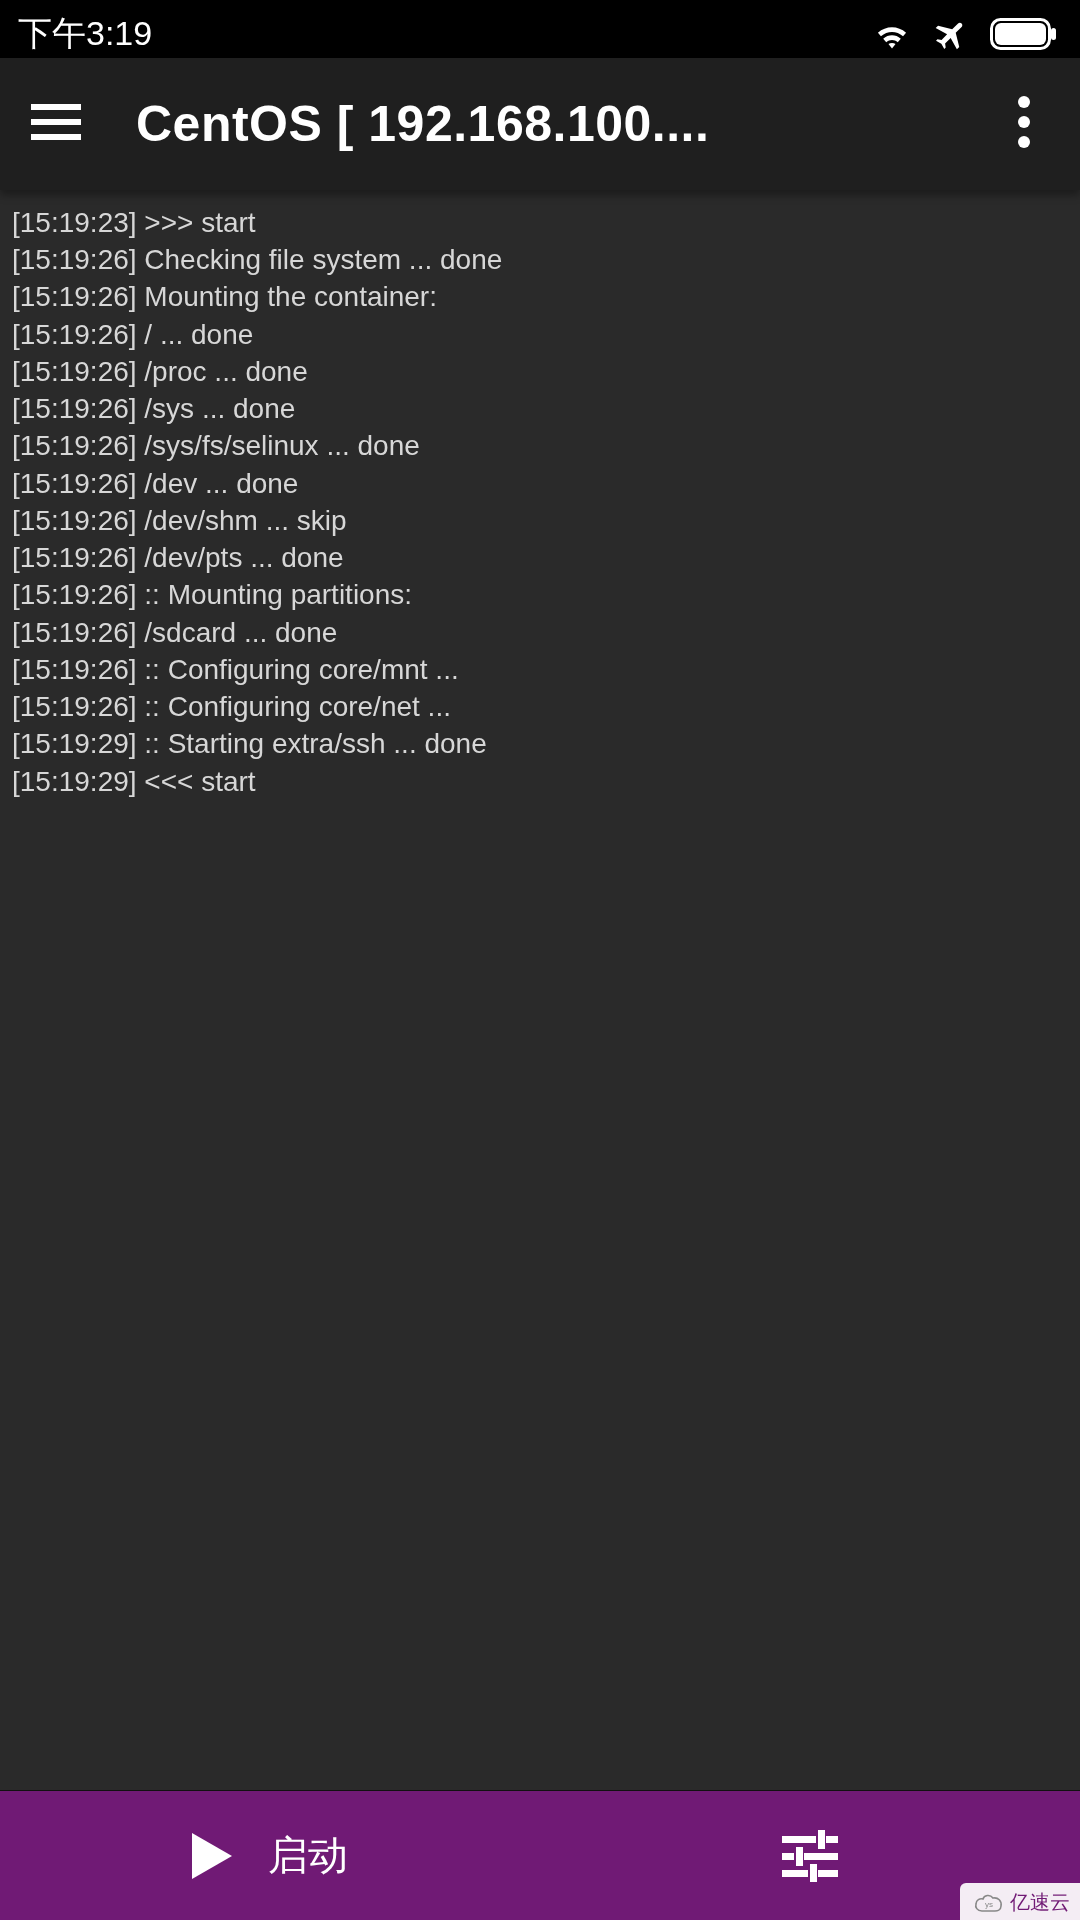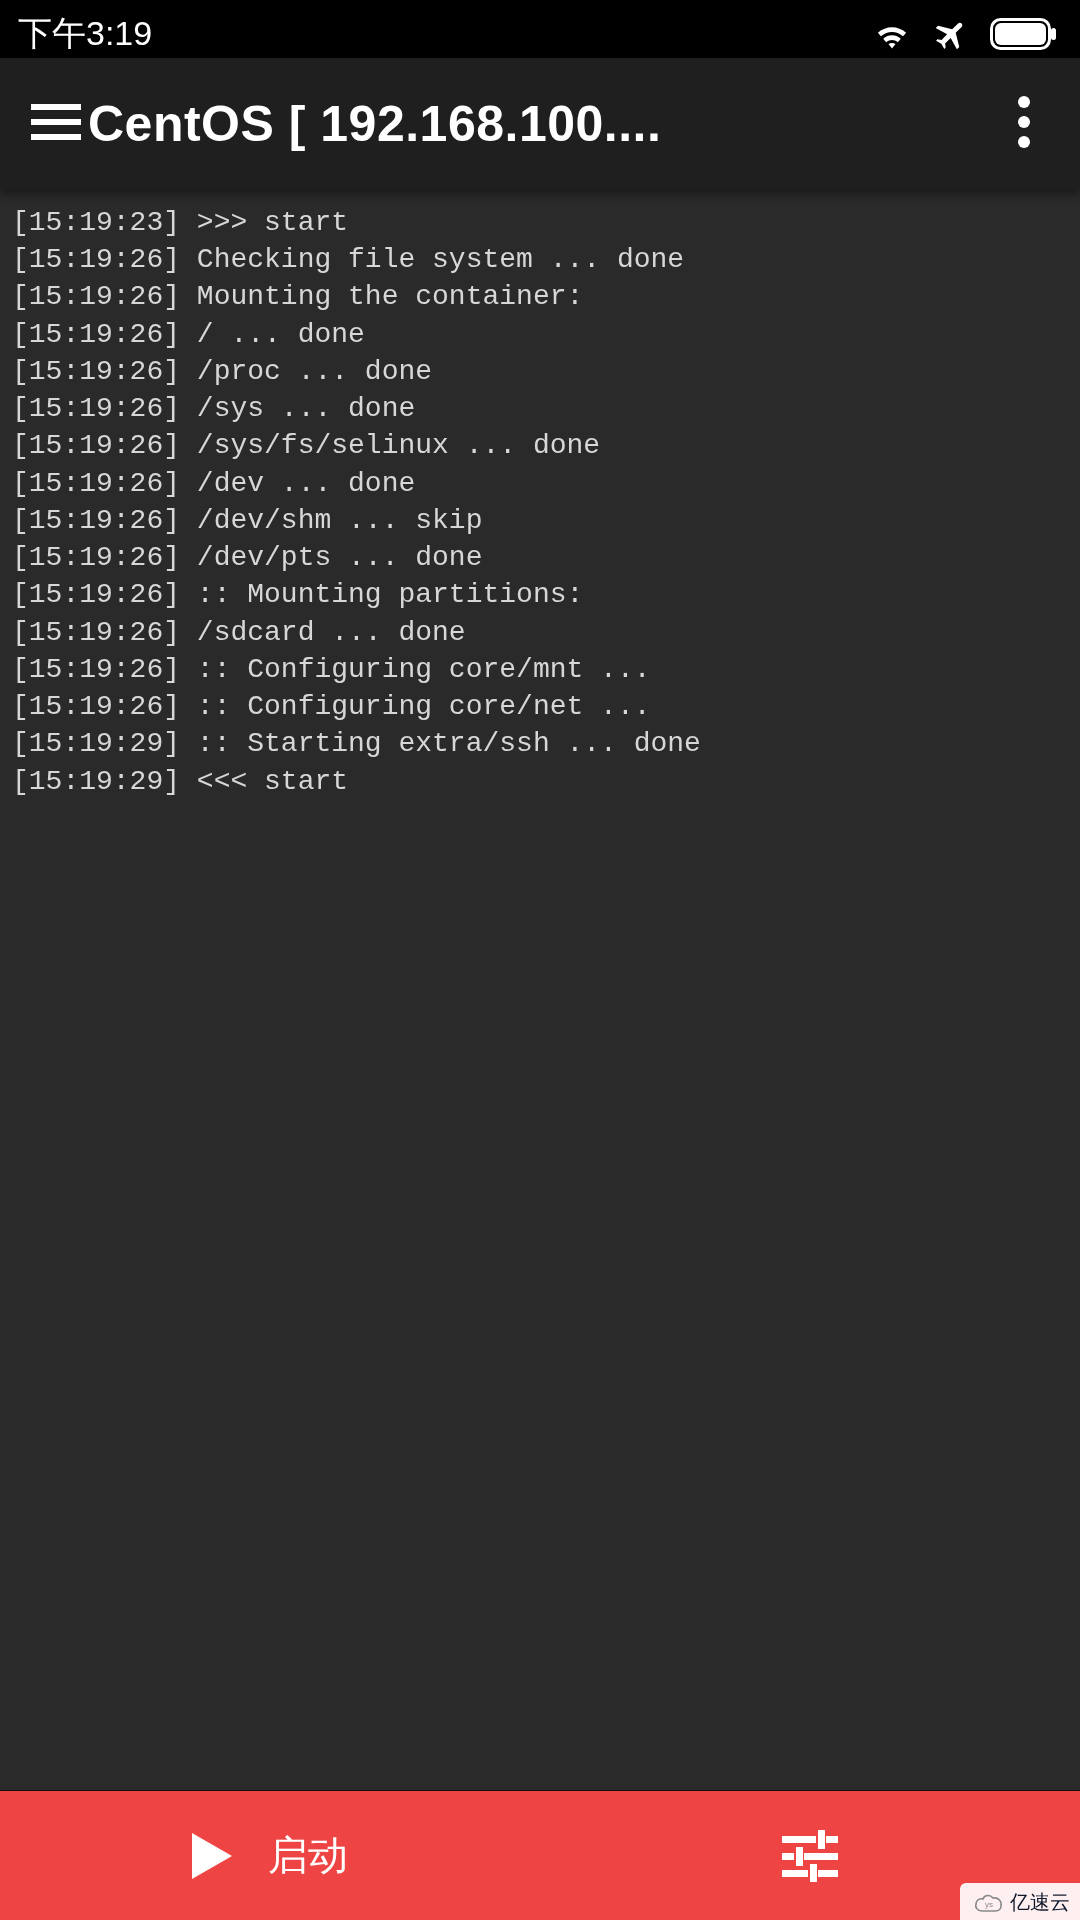--- a/index.html
+++ b/index.html
@@ -26,20 +26,21 @@
   .status-right { display: flex; align-items: center; gap: 18px; }
   .status-right svg { display: block; }
 
   
   .app-bar {
     height: 132px;
     background: #1f1f1f;
     display: flex;
     align-items: center;
     padding: 0 24px;
+    gap: 48px;
     box-shadow: 0 5px 8px rgba(0,0,0,.35);
     position: relative;
     z-index: 2;
   }
   .menu-btn, .more-btn {
     width: 64px; height: 64px;
     display: flex; align-items: center; justify-content: center;
     flex-shrink: 0;
   }
   .app-title {
@@ -50,33 +51,33 @@
     white-space: nowrap;
     overflow: hidden;
     text-overflow: ellipsis;
     letter-spacing: .5px;
   }
 
   
   .console {
     flex: 1;
     padding: 14px 12px;
-    font-family: Liberation Mono, monospace;
+    font-family: Liberation Sans, sans-serif;
     font-size: 28px;
     line-height: 1.33;
     color: #d7d7d7;
     white-space: pre;
     overflow: hidden;
   }
   .console .line { display: block; }
 
   
   .bottom-bar {
     height: 130px;
-    background: #ef4444;
+    background: #701a75;
     display: flex;
     align-items: center;
     border-top: 1px solid #111;
   }
   .bottom-btn {
     flex: 1;
     height: 100%;
     display: flex;
     align-items: center;
     justify-content: center;
@@ -86,21 +87,21 @@
   }
   .bottom-btn.icon-only { gap: 0; }
   .bottom-btn svg { display:block; }
 
   
   .watermark {
     position: absolute;
     right: 0;
     bottom: 0;
     background: rgba(255,255,255,.92);
-    color: #0f172a;
+    color: #701a75;
     font-size: 20px;
     padding: 6px 10px 4px 14px;
     border-top-left-radius: 6px;
     display: flex;
     align-items: center;
     gap: 6px;
     z-index: 5;
   }
   .watermark svg { display:block; }
 </style>

